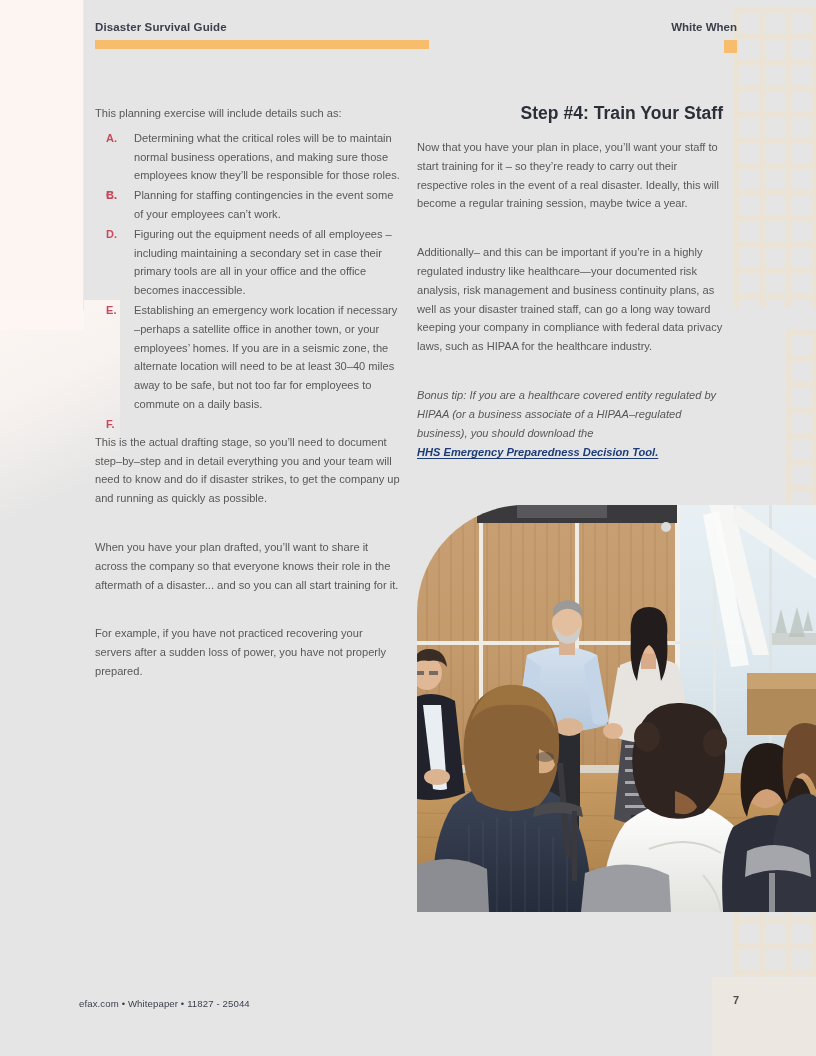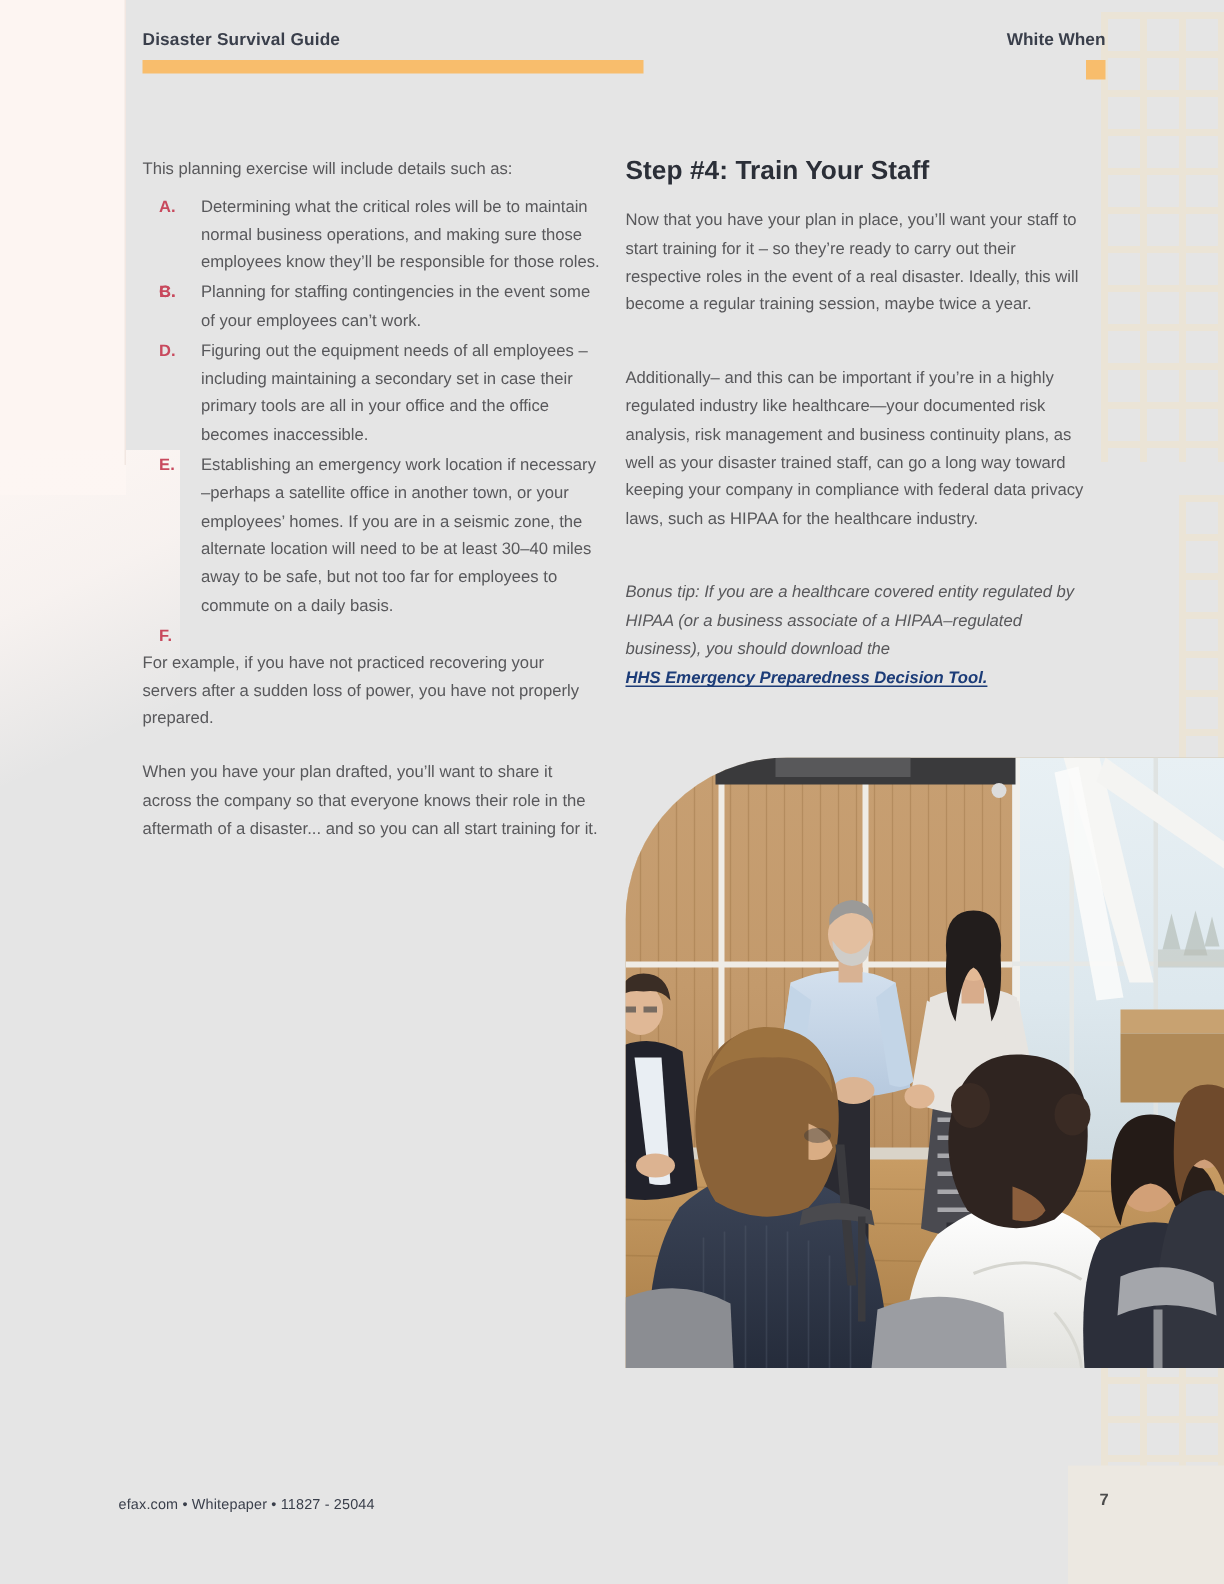--- a/index.html
+++ b/index.html
@@ -151,20 +151,21 @@
     letter-spacing: .01em;
   }
 
   h2.step-title {
     margin: 0 0 14px 0;
     font-size: 17.5px;
     line-height: 22px;
     font-weight: bold;
     color: #2b2f38;
     letter-spacing: 0.002em;
+    text-align: right;
   }
 
   p.bonus {
     margin: 0;
     font-style: italic;
     font-size: 11.1px;
     line-height: 18.8px;
     color: #58585b;
   }
   a.doclink {
@@ -262,22 +263,23 @@
         </li>
         <li>
           <span class="marker">E.</span>
           <span>Establishing an emergency work location if necessary –perhaps a satellite office in another town, or your employees’ homes. If you are in a seismic zone, the alternate location will need to be at least 30–40 miles away to be safe, but not too far for employees to commute on a daily basis.</span>
         </li>
         <li>
           <span class="marker">F.</span>
         </li>
       </ol>
 
+      <p class="body gap">This is the actual drafting stage, so you’ll need to document step–by–step and in detail everything you and your team will need to know and do if disaster strikes, to get the company up and running as quickly as possible.</p>
+      <p class="body gap">When you have your plan drafted, you’ll want to share it across the company so that everyone knows their role in the aftermath of a disaster... and so you can all start training for it.</p>
       <p class="body">For example, if you have not practiced recovering your servers after a sudden loss of power, you have not properly prepared.</p>
-      <p class="body gap">When you have your plan drafted, you’ll want to share it across the company so that everyone knows their role in the aftermath of a disaster... and so you can all start training for it.</p>
     </div>
 
     <div class="col-right">
       <h2 class="step-title">Step #4: Train Your Staff</h2>
       <p class="body gap">Now that you have your plan in place, you’ll want your staff to start training for it – so they’re ready to carry out their respective roles in the event of a real disaster. Ideally, this will become a regular training session, maybe twice a year.</p>
       <p class="body gap">Additionally– and this can be important if you’re in a highly regulated industry like healthcare—your documented risk analysis, risk management and business continuity plans, as well as your disaster trained staff, can go a long way toward keeping your company in compliance with federal data privacy laws, such as HIPAA for the healthcare industry.</p>
       <p class="bonus"><span>Bonus tip: If you are a healthcare covered entity regulated by HIPAA (or a business associate of a HIPAA–regulated business), you should download the </span><a class="doclink" href="#">HHS Emergency Preparedness Decision Tool.</a></p>
     </div>
 
     <div class="photo-wrap">

